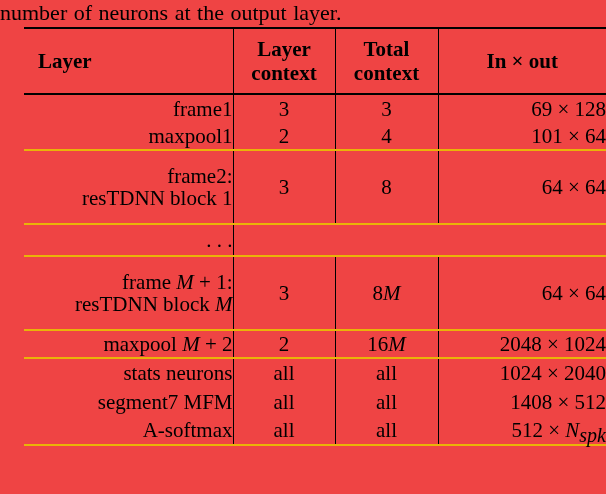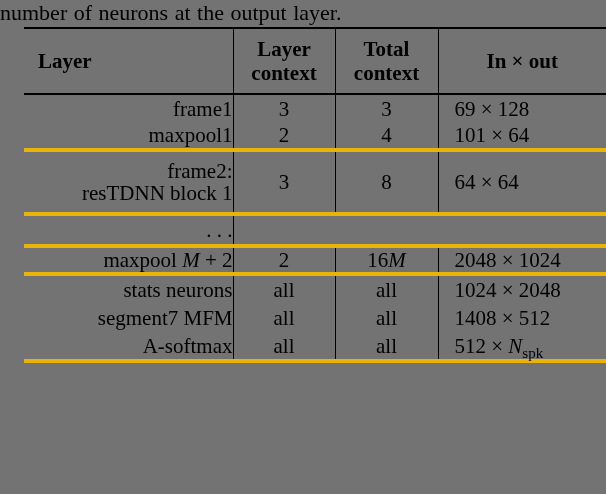--- a/index.html
+++ b/index.html
@@ -1,20 +1,20 @@
 <!DOCTYPE html>
 <html><head>
 <meta charset="utf-8">
 <style>
   html, body { margin: 0; padding: 0; background: #ffffff; }
   .page {
     position: relative;
     width: 606px;
     height: 494px;
-    background: #737373;
+    background: #ef4444;
     color: #000000;
     font-family: "Liberation Serif", serif;
     overflow: hidden;
   }
   .caption {
     position: absolute;
     left: 0;
     top: 0;
     font-size: 22px;
     line-height: 26px;
@@ -41,32 +41,33 @@
     border-bottom: 2px solid #000;
     font-weight: bold;
     height: 64px;
     white-space: pre-line;
     line-height: 24px;
     text-align: center;
   }
   thead th.col-layer { text-align: left; }
   .col-layer { text-align: right; padding-left: 14px; }
   .col-ctx   { text-align: center; }
-  .col-inout { text-align: left; padding-left: 16px; }
+  .col-inout { text-align: right; padding-left: 16px; }
   .bl { border-left: 1.5px solid #000; }
   tbody td { line-height: 22px; }
   tbody tr { height: 28px; }
-  tbody tr.tall { height: 64px; }
+  tbody tr.tall { height: 74px; }
   tbody tr.dots-row { height: 32px; }
   tbody tr.h29 { height: 29px; }
-  tbody tr.group-end td { border-bottom: 4px solid #eab308; }
+  tbody tr.group-end td { border-bottom: 2px solid #eab308; }
   tbody i { font-style: italic; }
   tbody sub {
-    font-size: 15px;
+    font-size: 20px;
     line-height: 0;
+    font-style: italic;
   }
 </style>
 </head>
 <body>
 
 <div class="page">
 
   <div class="caption">number of neurons at the output layer.</div>
 
   <table class="layers">
@@ -104,31 +105,37 @@
           <td class="col-ctx bl">3</td>
           <td class="col-ctx bl">8</td>
           <td class="col-inout bl">64 × 64</td>
         </tr>
         <tr class="group-end dots-row">
           <td class="col-layer">. . .</td>
           <td class="col-ctx bl"></td>
           <td class="col-ctx"></td>
           <td class="col-inout"></td>
         </tr>
+        <tr class="group-end tall">
+          <td class="col-layer">frame <i>M</i> + 1:<br>resTDNN block <i>M</i></td>
+          <td class="col-ctx bl">3</td>
+          <td class="col-ctx bl">8<i>M</i></td>
+          <td class="col-inout bl">64 × 64</td>
+        </tr>
         <tr class="group-end">
           <td class="col-layer">maxpool <i>M</i> + 2</td>
           <td class="col-ctx bl">2</td>
           <td class="col-ctx bl">16<i>M</i></td>
           <td class="col-inout bl">2048 × 1024</td>
         </tr>
         <tr class="h29">
           <td class="col-layer">stats neurons</td>
           <td class="col-ctx bl">all</td>
           <td class="col-ctx bl">all</td>
-          <td class="col-inout bl">1024 × 2048</td>
+          <td class="col-inout bl">1024 × 2040</td>
         </tr>
         <tr class="h29">
           <td class="col-layer">segment7 MFM</td>
           <td class="col-ctx bl">all</td>
           <td class="col-ctx bl">all</td>
           <td class="col-inout bl">1408 × 512</td>
         </tr>
         <tr class="group-end h29">
           <td class="col-layer">A-softmax</td>
           <td class="col-ctx bl">all</td>

